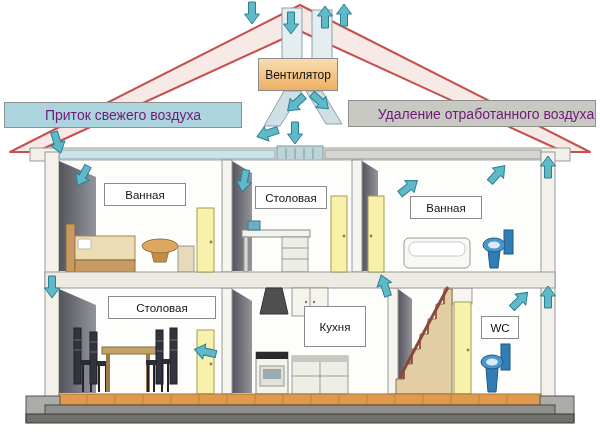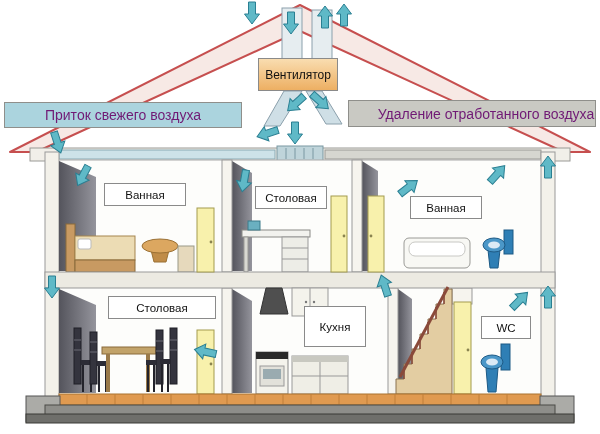--- a/index.html
+++ b/index.html
@@ -259,15 +259,15 @@
 <div class="label" style="left:104px;top:183px;width:82px;height:23px;">Ванная</div>
 
 <div class="label" style="left:255px;top:186px;width:72px;height:23px;">Столовая</div>
 
 <div class="label" style="left:410px;top:196px;width:72px;height:23px;">Ванная</div>
 
 <div class="label" style="left:108px;top:296px;width:108px;height:23px;">Столовая</div>
 
 <div class="label" style="left:304px;top:306px;width:62px;height:41px;">Кухня</div>
 
-<div class="label" style="left:481px;top:316px;width:50px;height:23px;">WC</div>
+<div class="label" style="left:481px;top:316px;width:38px;height:23px;">WC</div>
 
 </div>
 
 </body></html>

